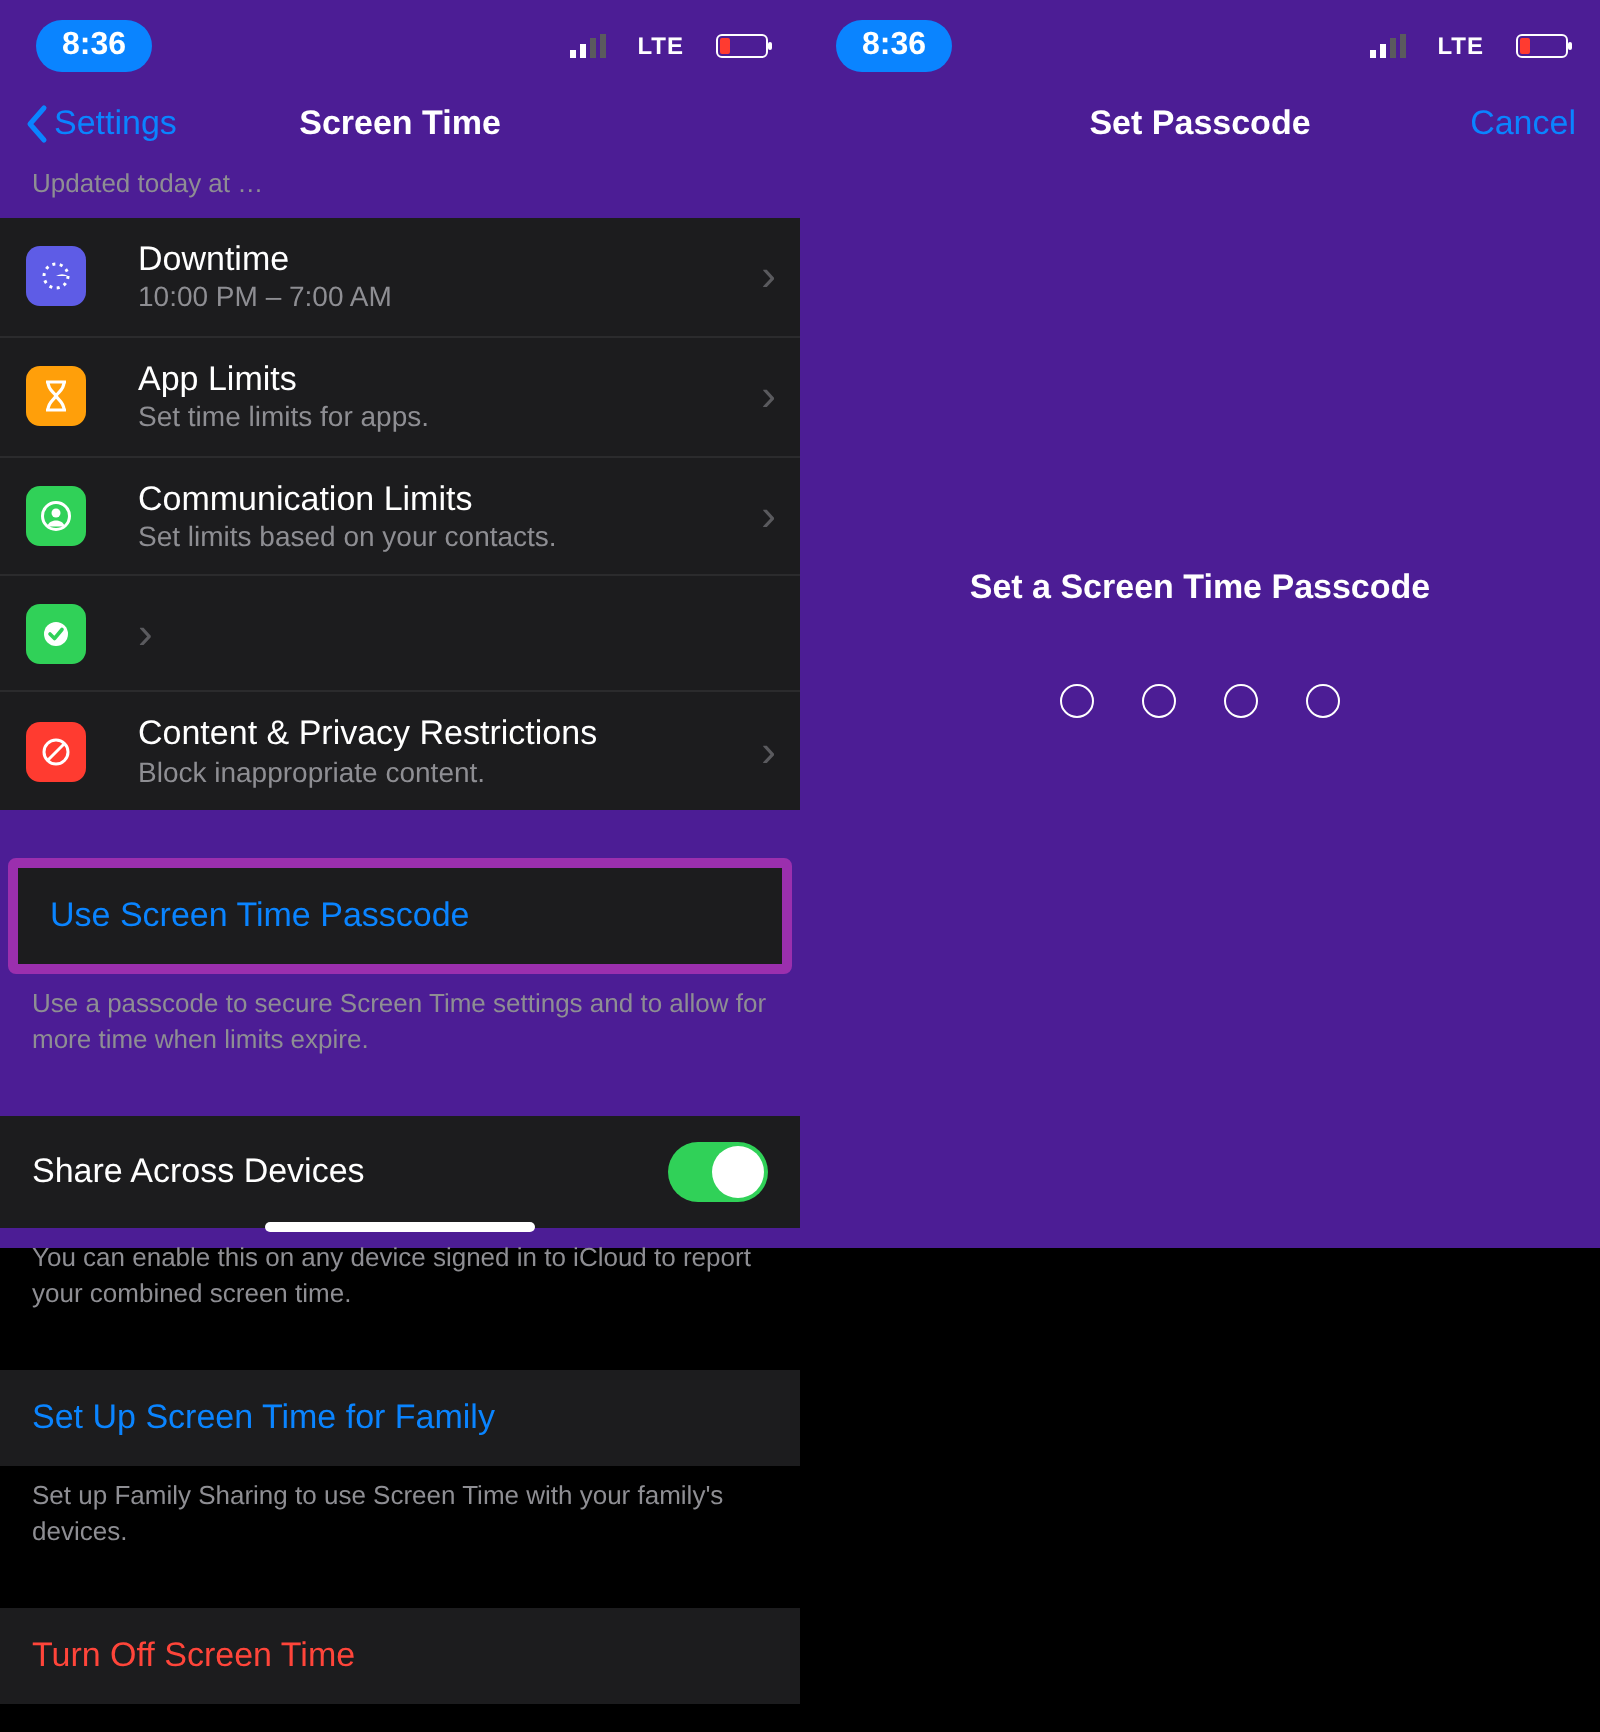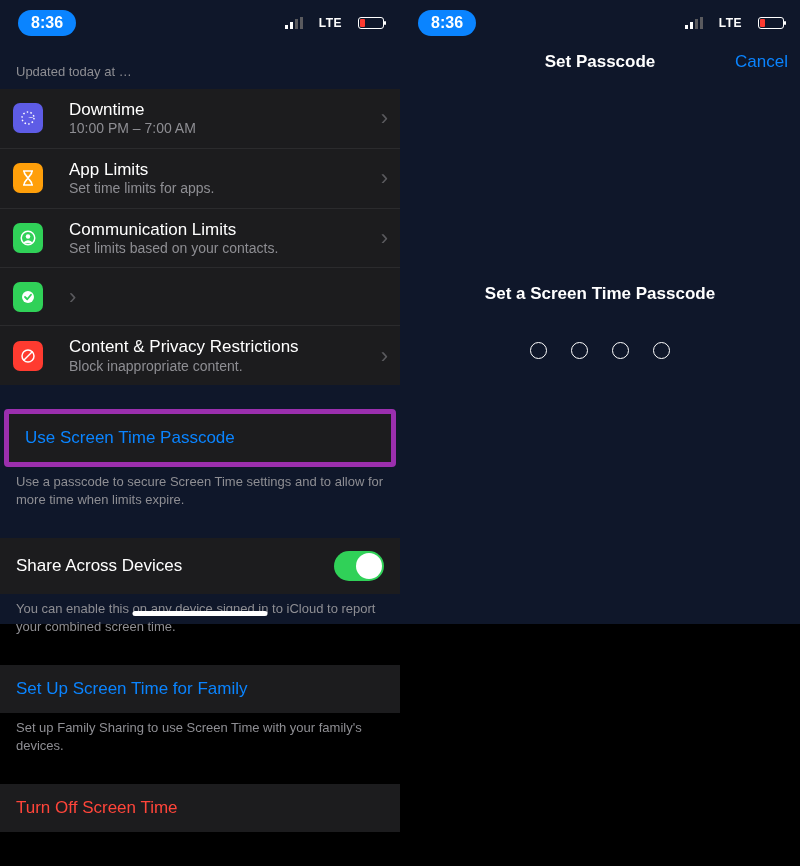--- a/index.html
+++ b/index.html
@@ -5,21 +5,21 @@
   * { box-sizing: border-box; margin: 0; padding: 0; }
   body {
     background: #000;
     width: 800px;
     height: 866px;
     display: flex;
     font-family: -apple-system, BlinkMacSystemFont, "Helvetica Neue", sans-serif;
     color: #fff;
     overflow: hidden;
   }
-  .screen { width: 400px; height: 624px; background: #0f172a; position: relative; }
+  .screen { width: 400px; height: 624px; background: #4c1d95; position: relative; }
   .status-bar {
     display: flex; align-items: center; justify-content: space-between;
     padding: 10px 16px 4px 18px; height: 40px;
   }
   .time-pill {
     background: #0a84ff; color: #fff; border-radius: 16px;
     padding: 4px 13px; font-size: 16px; font-weight: 600;
   }
   .status-right { display: flex; align-items: center; gap: 16px; }
   .sig { width: 18px; height: 12px; display: inline-block; }
@@ -47,21 +47,21 @@
   }
   .nav-title {
     position: absolute; left: 50%; transform: translateX(-50%);
     font-size: 17px; font-weight: 600; color: #fff;
   }
   .nav-right {
     margin-left: auto; color: #0a84ff; font-size: 17px; cursor: pointer;
   }
   .content { padding: 0; }
   .truncated {
-    color: #8e8e93; font-size: 13px; padding: 0 16px 6px 16px; margin-top: 24px;
+    color: #8e8e93; font-size: 13px; padding: 0 16px 6px 16px;
   }
   .section { background: #1c1c1e; margin-bottom: 24px; }
   .row {
     display: flex; align-items: center;
     padding: 10px 12px 10px 13px; gap: 26px;
     min-height: 58px; cursor: pointer;
     border-bottom: 1px solid #2b2b2d;
   }
   .row:last-child { border-bottom: none; align-items: center; }
   .icon-sq {
@@ -129,20 +129,29 @@
             <rect x="15" y="0" width="3" height="12" fill="#5a5a5e"></rect>
           </svg>
       </span>
       <span class="lte">LTE</span>
       <span class="battery">
           <span class="battery-fill"></span>
         </span>
     </div>
   </div>
 
+  <div class="nav-bar">
+    <div class="back-btn">
+      <svg width="12" height="20" viewBox="0 0 12 20">
+          <path d="M10 2 L3 10 L10 18" stroke="#0a84ff" stroke-width="2.5" fill="none" stroke-linecap="round" stroke-linejoin="round"></path>
+        </svg>
+      <span>Settings</span>
+    </div>
+    <div class="nav-title">Screen Time</div>
+  </div>
 
   <div class="content">
     <div class="truncated">Updated today at …</div>
     <div class="space-sm"></div>
 
     <div class="section">
       <div class="row">
         <span class="icon-sq" style="background:#5e5ce6">
           <svg width="18" height="18" viewBox="0 0 24 24">
               <circle cx="12" cy="12" r="8" fill="none" stroke="#fff" stroke-width="2" stroke-dasharray="2 3"></circle>

